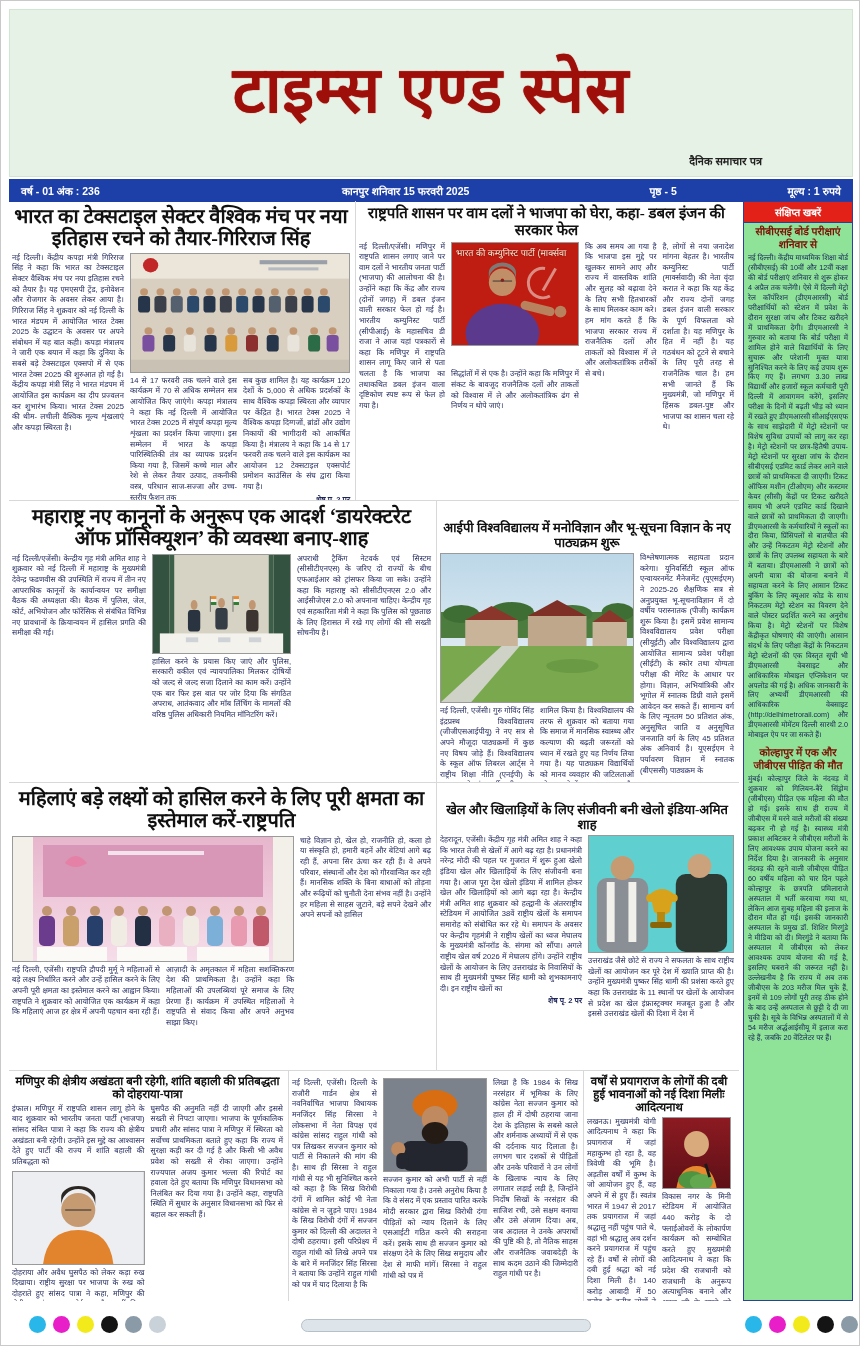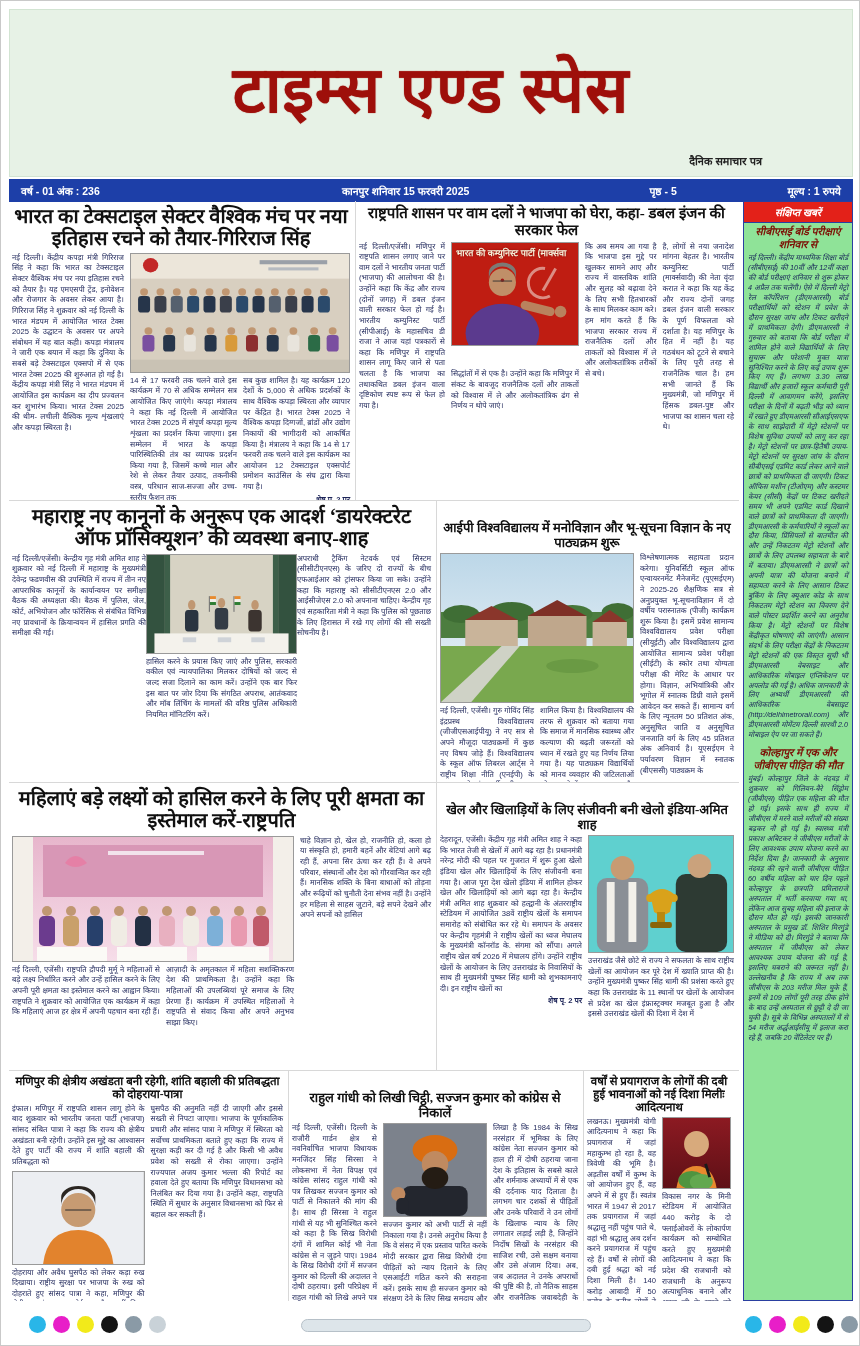--- a/index.html
+++ b/index.html
@@ -34,49 +34,49 @@
   .vsep { border-right:1px solid #d8d8d8; }
 
   h2.headline { font-weight:800; color:#101010; text-align:center; line-height:1.12;
                 font-family:"Liberation Serif","DejaVu Serif",serif; }
   .hl-xl { font-size:20px; }  .hl-lg { font-size:15px; }
   .hl-md { font-size:13px;margin-top:16px; }  .hl-sm { font-size:11.5px; }
   .body-txt { font-size:7.6px; line-height:1.4; color:#1c2458; text-align:justify; }
   .cont { display:block; text-align:right; font-size:7.6px; font-weight:700; color:#1c2458; margin-top:2px; }
   .photo { border:1px solid #9a9a9a; background:#ccc; overflow:hidden; position:relative; }
   .photo svg { display:block; width:100%; height:100%; }
-  .banner-txt { position:absolute; top:3px; left:4px; right:4px; color:#f7efd8; font-weight:700;
+  .banner-txt { position:absolute; top:3px; left:4px; right:4px; color:#f7efd8; font-weight:400;
                 font-size:9px; white-space:nowrap; overflow:hidden; text-shadow:0 0 2px #7a0d08; }
 
   
   .a1-grid { display:grid; grid-template-columns:112px 1fr 1fr; column-gap:6px; margin-top:3px; }
   .a1-c1 { grid-column:1; grid-row:1/3; }
   .a1-ph { grid-column:2/4; grid-row:1; height:120px; margin-bottom:3px; }
   .a2-grid { display:grid; grid-template-columns:86px 128px 1fr 1fr; column-gap:6px; margin-top:3px; }
   .a2-c1 { grid-column:1; grid-row:1/3; }
   .a2-ph { grid-column:2; grid-row:1; height:104px; margin-bottom:3px; }
-  .a3-grid { display:grid; grid-template-columns:134px 1fr 134px; column-gap:0; margin-top:4px; }
+  .a3-grid { display:grid; grid-template-columns:134px 1fr 134px; column-gap:6px; margin-top:4px; }
   .a3-ph { height:100px; margin-bottom:3px; }
   .a4-grid { display:grid; grid-template-columns:94px 94px 1fr; column-gap:6px; margin-top:3px; }
   .a4-ph { grid-column:1/3; grid-row:1; height:150px; margin-bottom:3px; }
   .a4-c3 { grid-column:3; grid-row:1/3; }
   .a5-grid { display:grid; grid-template-columns:148px 128px 1fr; column-gap:6px; margin-top:4px; }
   .a5-ph { grid-column:1/3; grid-row:1; height:126px; margin-bottom:3px; }
   .a5-c3 { grid-column:3; grid-row:1/3; }
   .a6-grid { display:grid; grid-template-columns:1fr 146px; column-gap:6px; margin-top:3px; }
   .a6-ph { height:118px; margin-bottom:3px; }
   .a7-grid, .a9-grid { display:grid; grid-template-columns:1fr 1fr; column-gap:6px; margin-top:3px; }
   .a7-ph { height:94px; margin:3px 0; }
   .a8-grid { display:grid; grid-template-columns:1fr 104px 1fr; column-gap:6px; margin-top:3px; }
   .a8-ph { height:94px; margin-bottom:3px; }
   .a9-ph { height:72px; margin-bottom:3px; }
 
   
   .sidebar { width:110px; margin-left:4px; border:1.5px solid #2a3fa0; background:#8fe398;
-             display:flex; flex-direction:column; overflow:hidden;font-style:italic; }
+             display:flex; flex-direction:column; overflow:hidden; }
   .sb-kicker { background:#e32119; color:#fff; font-weight:800; font-size:10px; text-align:center;
                padding:3px 0; border-bottom:1px solid #2a3fa0; }
   .sb-head { color:#7c1206; font-weight:800; font-size:10.5px; text-align:center; line-height:1.2;
              padding:3px 2px 2px; font-family:"Liberation Serif","DejaVu Serif",serif; }
   .sb-body { font-size:7.2px; line-height:1.38; color:#142057; text-align:justify; padding:0 4px 4px; }
 
   
   .marks { position:absolute; left:0; top:1312px; width:860px; height:26px; }
   .dot { position:absolute; top:3px; width:17px; height:17px; border-radius:50%; }
   .graybar { position:absolute; left:300px; top:6px; width:290px; height:13px;
@@ -344,21 +344,20 @@
                   <rect x="52" y="37" width="26" height="2" fill="#554a40" opacity="0.7"></rect>
                 </svg>
               </div>
               <p class="body-txt">दोहराया और अवैध घुसपैठ को लेकर कड़ा रुख दिखाया। राष्ट्रीय सुरक्षा पर भाजपा के रुख को दोहराते हुए सांसद पात्रा ने कहा, मणिपुर की क्षेत्रीय अखंडता पर कोई समझौता नहीं किया जाएगा। किसी भी तरह की अवैध</p>
             </div>
             <p class="body-txt">घुसपैठ की अनुमति नहीं दी जाएगी और इससे सख्ती से निपटा जाएगा। भाजपा के पूर्णकालिक प्रचारी और सांसद पात्रा ने मणिपुर में स्थिरता को सर्वोच्च प्राथमिकता बताते हुए कहा कि राज्य में सुरक्षा कड़ी कर दी गई है और किसी भी अवैध प्रवेश को सख्ती से रोका जाएगा। उन्होंने राज्यपाल अजय कुमार भल्ला की रिपोर्ट का हवाला देते हुए बताया कि मणिपुर विधानसभा को निलंबित कर दिया गया है। उन्होंने कहा, राष्ट्रपति स्थिति में सुधार के अनुसार विधानसभा को फिर से बहाल कर सकती हैं।</p>
           </div>
         </div>
 
         <div class="art vsep" style="width:295px">
-          <h2 class="headline hl-md">राहुल गांधी को लिखी चिट्ठी, सज्जन कुमार को कांग्रेस से निकालें</h2>
           <div class="a8-grid">
             <p class="body-txt">नई दिल्ली, एजेंसी। दिल्ली के राजौरी गार्डन क्षेत्र से नवनिर्वाचित भाजपा विधायक मनजिंदर सिंह सिरसा ने लोकसभा में नेता विपक्ष एवं कांग्रेस सांसद राहुल गांधी को पत्र लिखकर सज्जन कुमार को पार्टी से निकालने की मांग की है। साथ ही सिरसा ने राहुल गांधी से यह भी सुनिश्चित करने को कहा है कि सिख विरोधी दंगों में शामिल कोई भी नेता कांग्रेस से न जुड़ने पाए। 1984 के सिख विरोधी दंगों में सज्जन कुमार को दिल्ली की अदालत ने दोषी ठहराया। इसी परिप्रेक्ष्य में राहुल गांधी को लिखे अपने पत्र के बारे में मनजिंदर सिंह सिरसा ने बताया कि उन्होंने राहुल गांधी को पत्र में याद दिलाया है कि</p>
             <div>
               <div class="photo a8-ph">
                 <svg viewBox="0 0 100 92" preserveAspectRatio="none">
                   <rect width="100" height="92" fill="#7c828c"></rect>
                   <rect x="18" y="62" width="64" height="30" rx="8" fill="#23262e"></rect>
                   <ellipse cx="50" cy="26" rx="22" ry="15" fill="#d96d12"></ellipse>
                   <circle cx="50" cy="40" r="13" fill="#c08a60"></circle>
                   <ellipse cx="50" cy="54" rx="13" ry="11" fill="#241c14"></ellipse>

